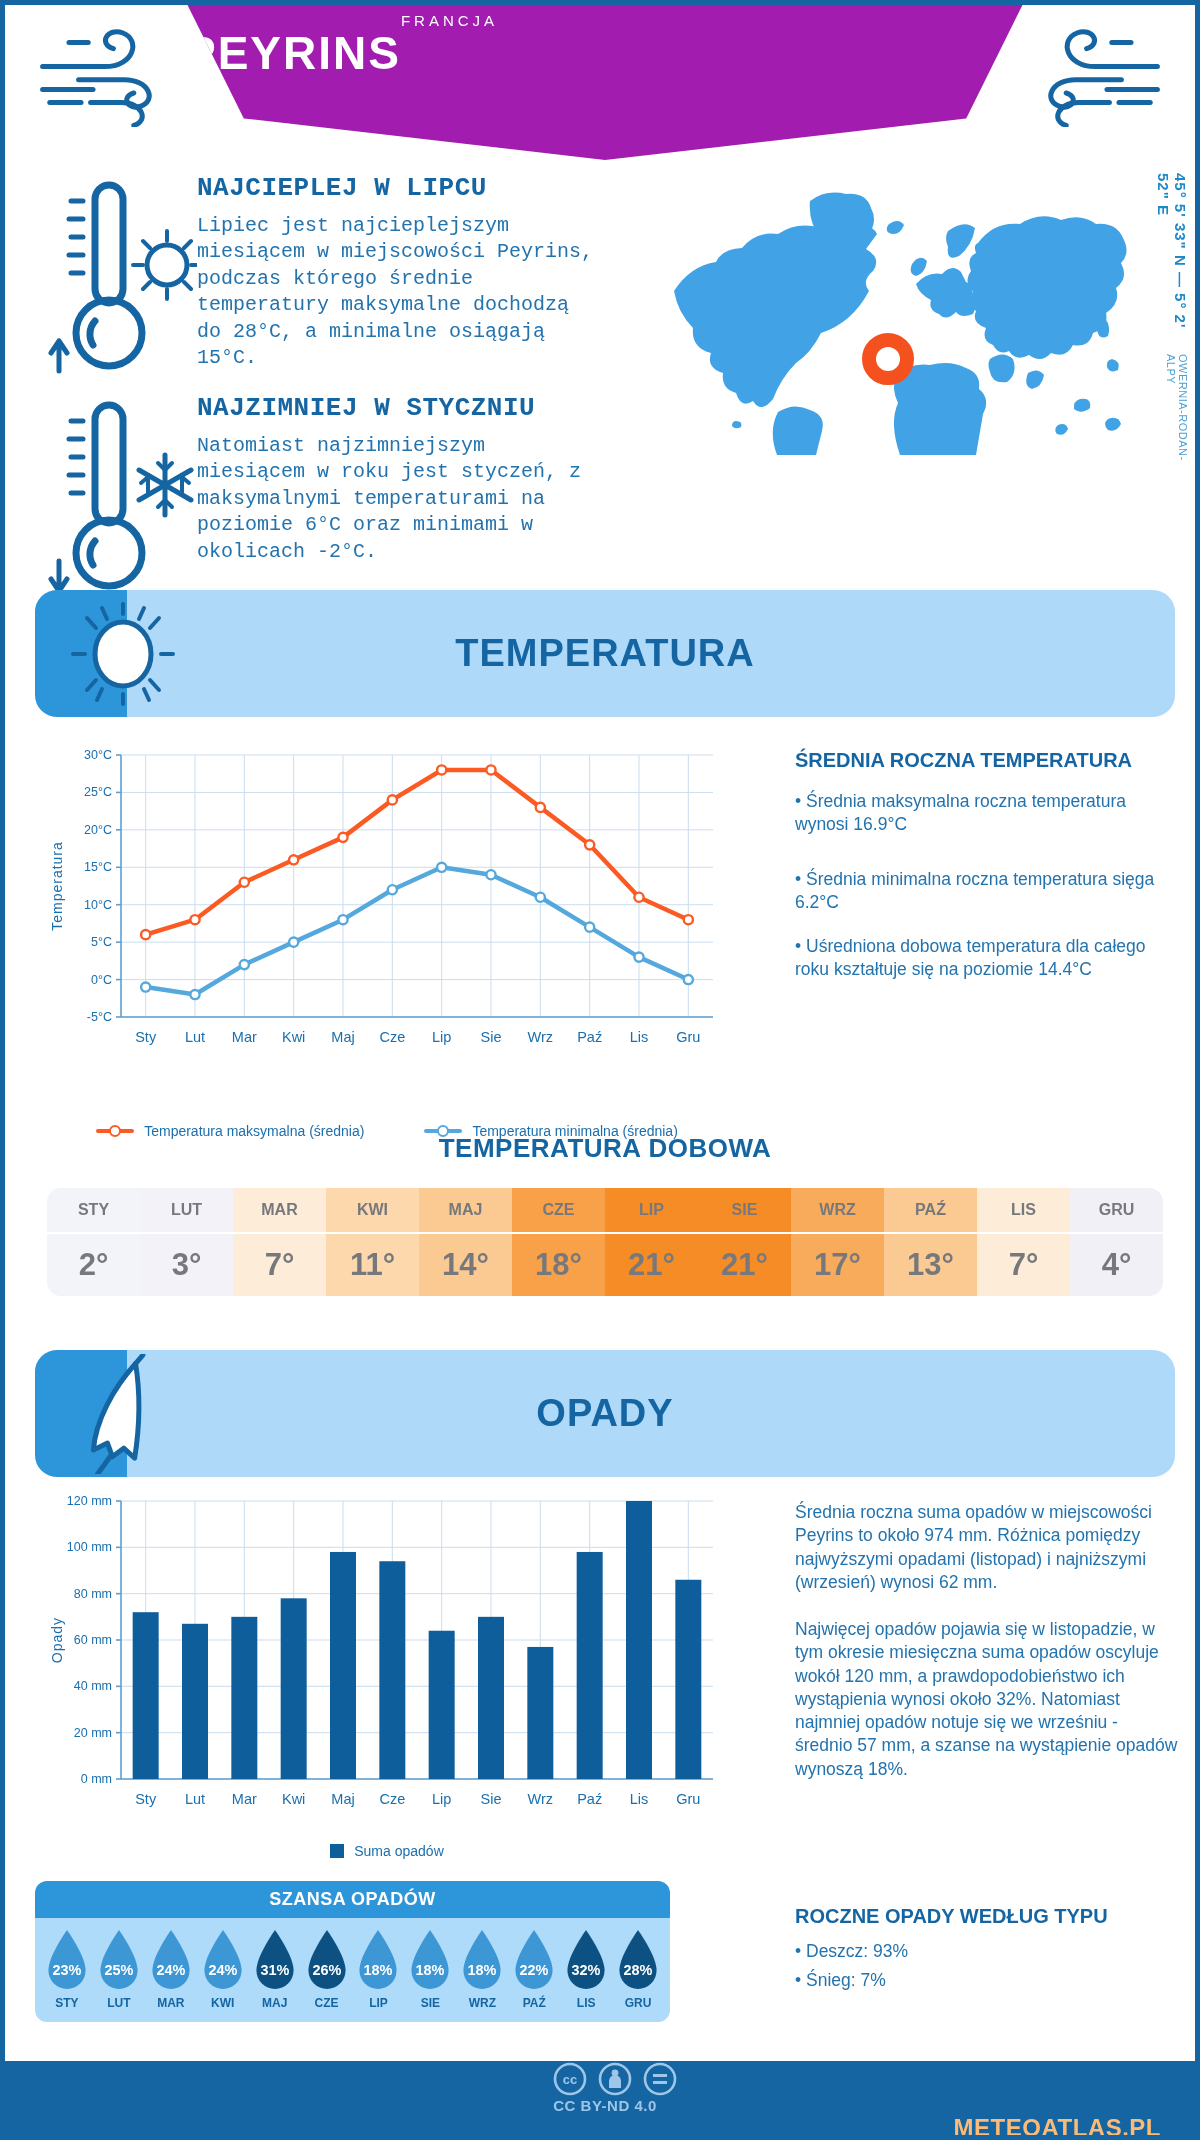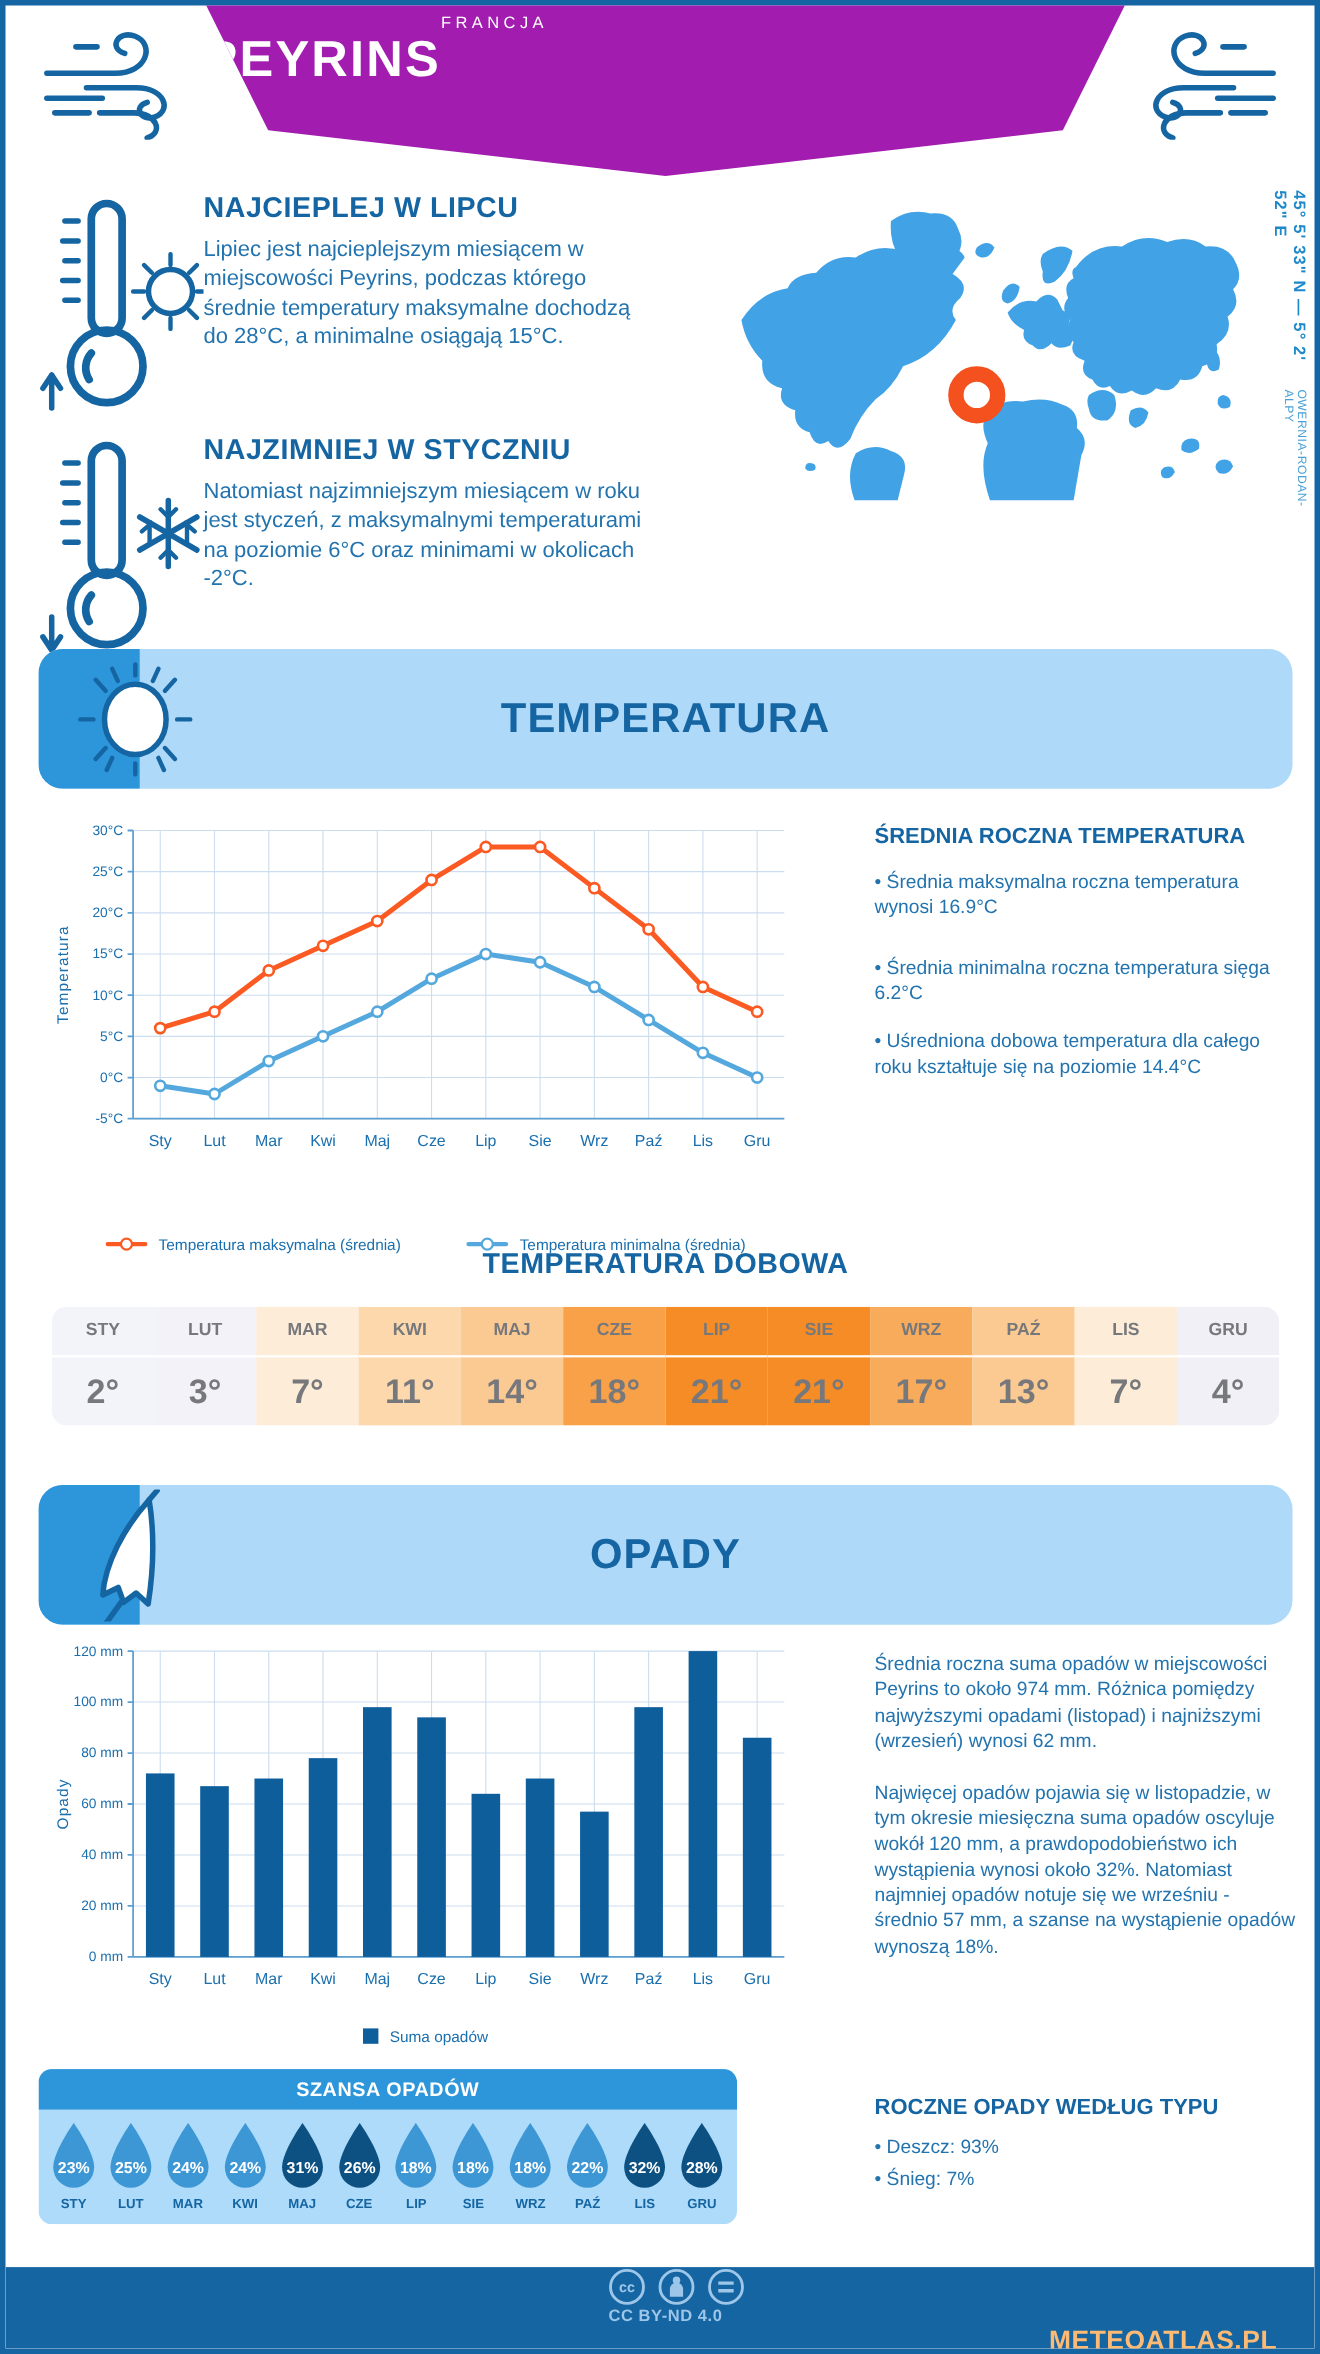--- a/index.html
+++ b/index.html
@@ -13,21 +13,21 @@
     position:absolute;left:180px;top:-5px;width:840px;height:160px;background:#a21caf;
     clip-path:polygon(0 0,100% 0,93% 74%,50% 100%,7% 74%);
     display:flex;flex-direction:row;align-items:flex-start;justify-content:flex-start;
   }
   .banner .title{color:#fff;font-size:46px;font-weight:700;letter-spacing:2px;margin-top:26px;}
   .banner .subtitle{color:#fff;font-size:15px;font-weight:400;letter-spacing:4px;margin-top:12px;}
   .wind{position:absolute;top:18px;}
   .wind.left{left:28px;}
   .wind.right{right:28px;transform:scaleX(-1);}
   
-  .info-block{position:absolute;left:30px;width:600px;}
+  .info-block{position:absolute;left:42px;width:600px;font-family:Liberation Mono, monospace;}
   .info-block .icon-col{position:absolute;left:0;top:0;width:150px;height:200px;}
   .info-block h2{margin:0 0 10px 0;color:#1565A3;font-size:26px;font-weight:700;letter-spacing:.5px;padding-left:150px;}
   .info-block p{margin:0;color:#2273AE;font-size:20px;line-height:1.32;padding-left:150px;width:400px;}
   
   .map-wrap{position:absolute;left:655px;top:158px;width:480px;height:292px;}
   .coords{
     position:absolute;right:6px;top:168px;height:300px;
     writing-mode:vertical-rl;display:flex;align-items:flex-start;gap:4px;
   }
   .coords .c1{color:#1E88C9;font-size:15px;font-weight:700;letter-spacing:1px;}

